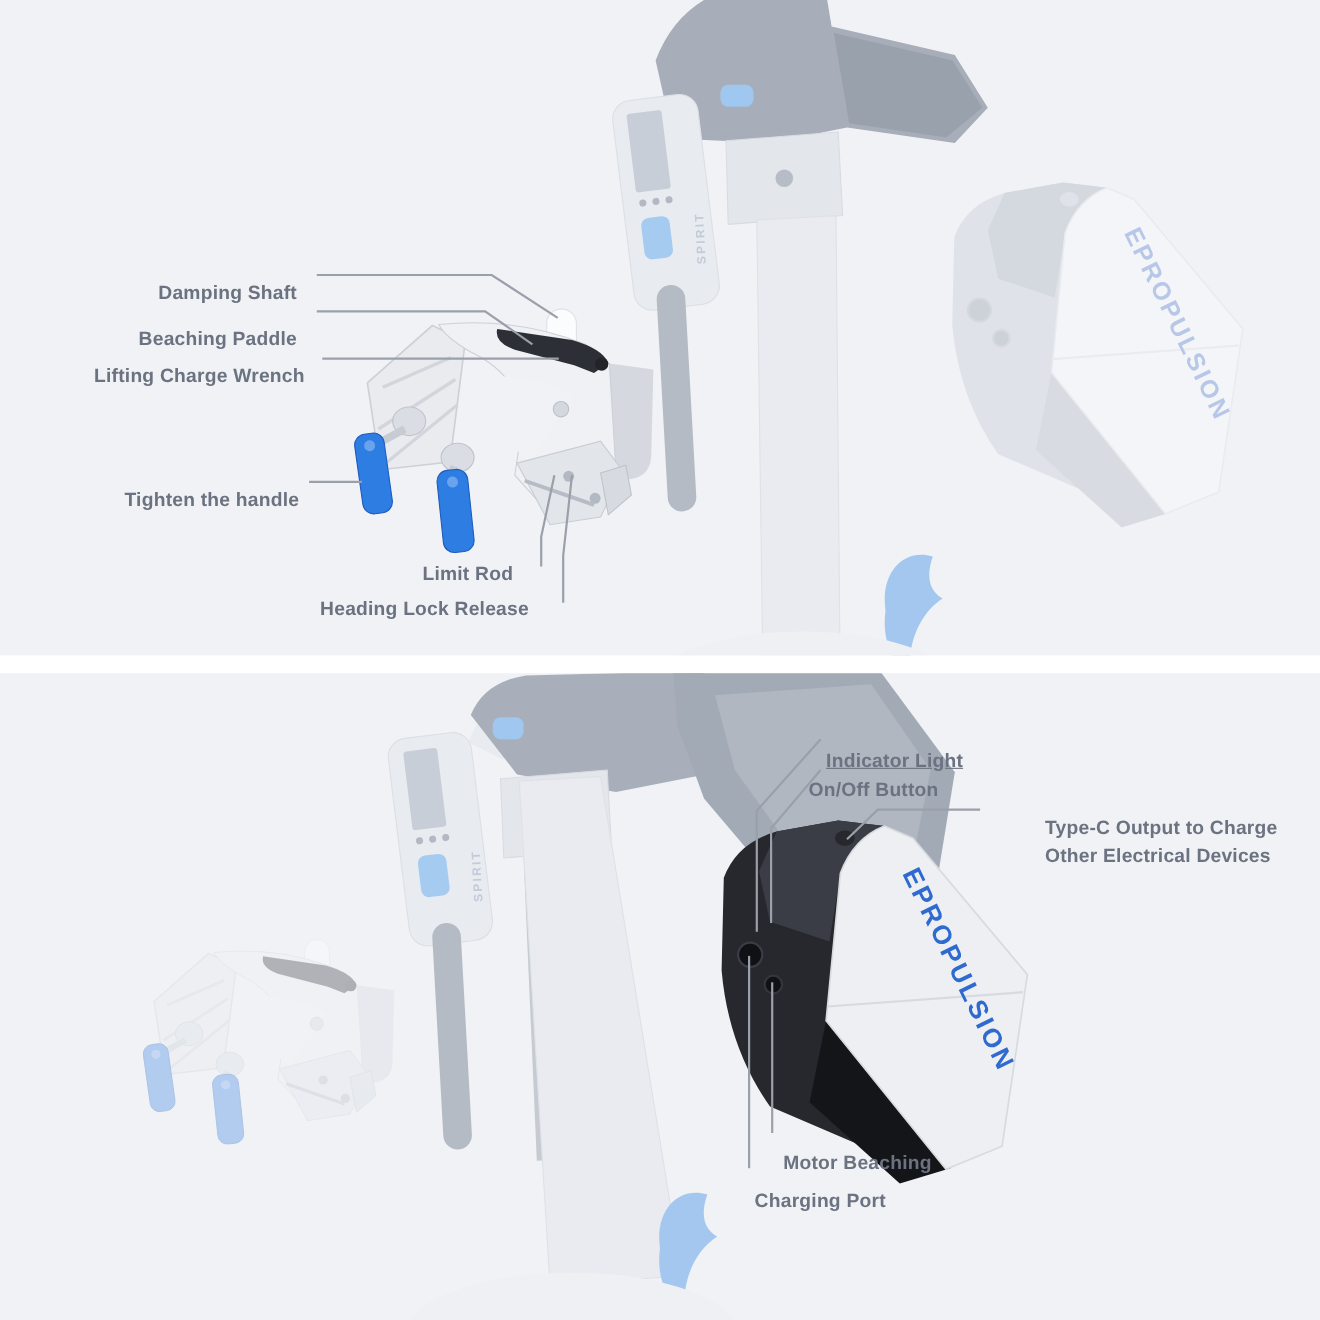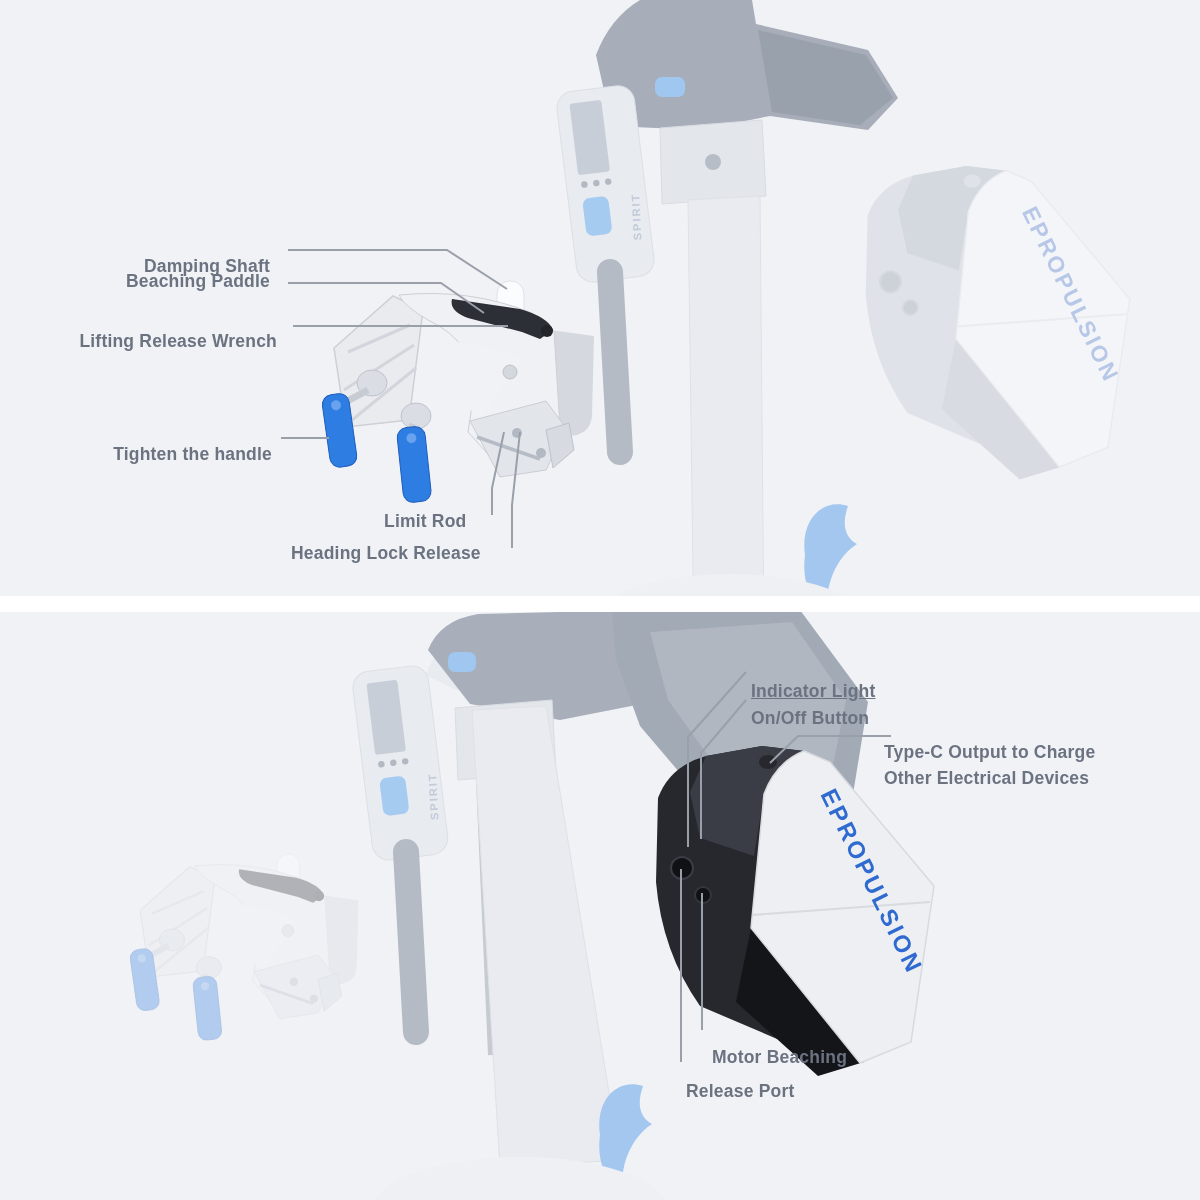--- a/index.html
+++ b/index.html
@@ -161,29 +161,29 @@
       <polyline class="leader" points="746,700 701,753 701,839"></polyline>
       <polyline class="leader" points="891,736 798,736 770,763"></polyline>
       <polyline class="leader" points="702,1030 702,893"></polyline>
       <polyline class="leader" points="681,1062 681,869"></polyline>
     </svg>
   </div>
 
   <div class="labels">
 
     <div class="lbl right" style="right:930px;top:238px;">Damping Shaft</div>
-    <div class="lbl right" style="right:930px;top:253px;">Beaching Paddle</div>
-    <div class="lbl right" style="right:923px;top:313px;">Lifting Release Wrench</div>
+    <div class="lbl right" style="right:930px;top:280px;">Beaching Paddle</div>
+    <div class="lbl right" style="right:923px;top:313px;">Lifting Charge Wrench</div>
     <div class="lbl right" style="right:928px;top:426px;">Tighten the handle</div>
     <div class="lbl" style="left:384px;top:493px;">Limit Rod</div>
     <div class="lbl" style="left:291px;top:525px;">Heading Lock Release</div>
 
     <div class="lbl" style="left:751px;top:663px;text-decoration:underline;">Indicator Light</div>
-    <div class="lbl" style="left:751px;top:690px;">On/Off Button</div>
-    <div class="typec-block" style="left:884px;top:723px;">
+    <div class="lbl" style="left:735px;top:690px;">On/Off Button</div>
+    <div class="typec-block" style="left:950px;top:723px;">
       <span class="lbl-line">Type-C Output to Charge</span>
       <span class="lbl-line">Other Electrical Devices</span>
     </div>
     <div class="lbl" style="left:712px;top:1029px;">Motor Beaching</div>
-    <div class="lbl" style="left:686px;top:1063px;">Release Port</div>
+    <div class="lbl" style="left:686px;top:1063px;">Charging Port</div>
   </div>
 
 </div>
 
 </body></html>

